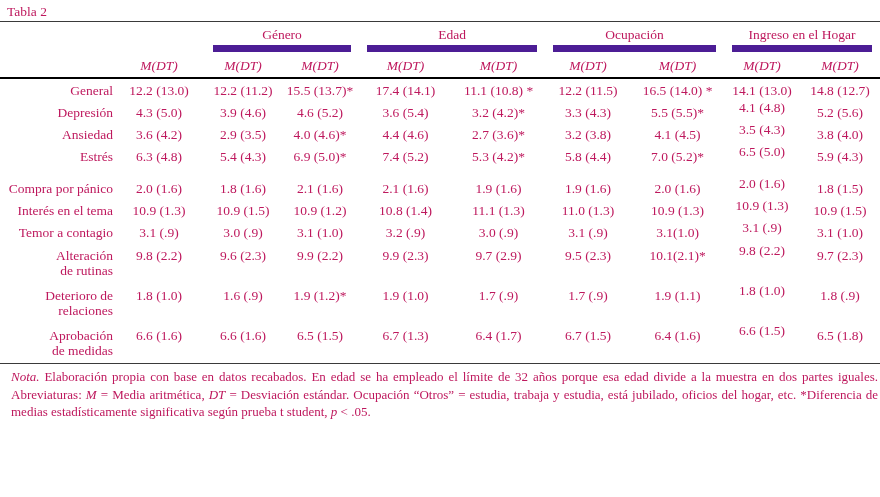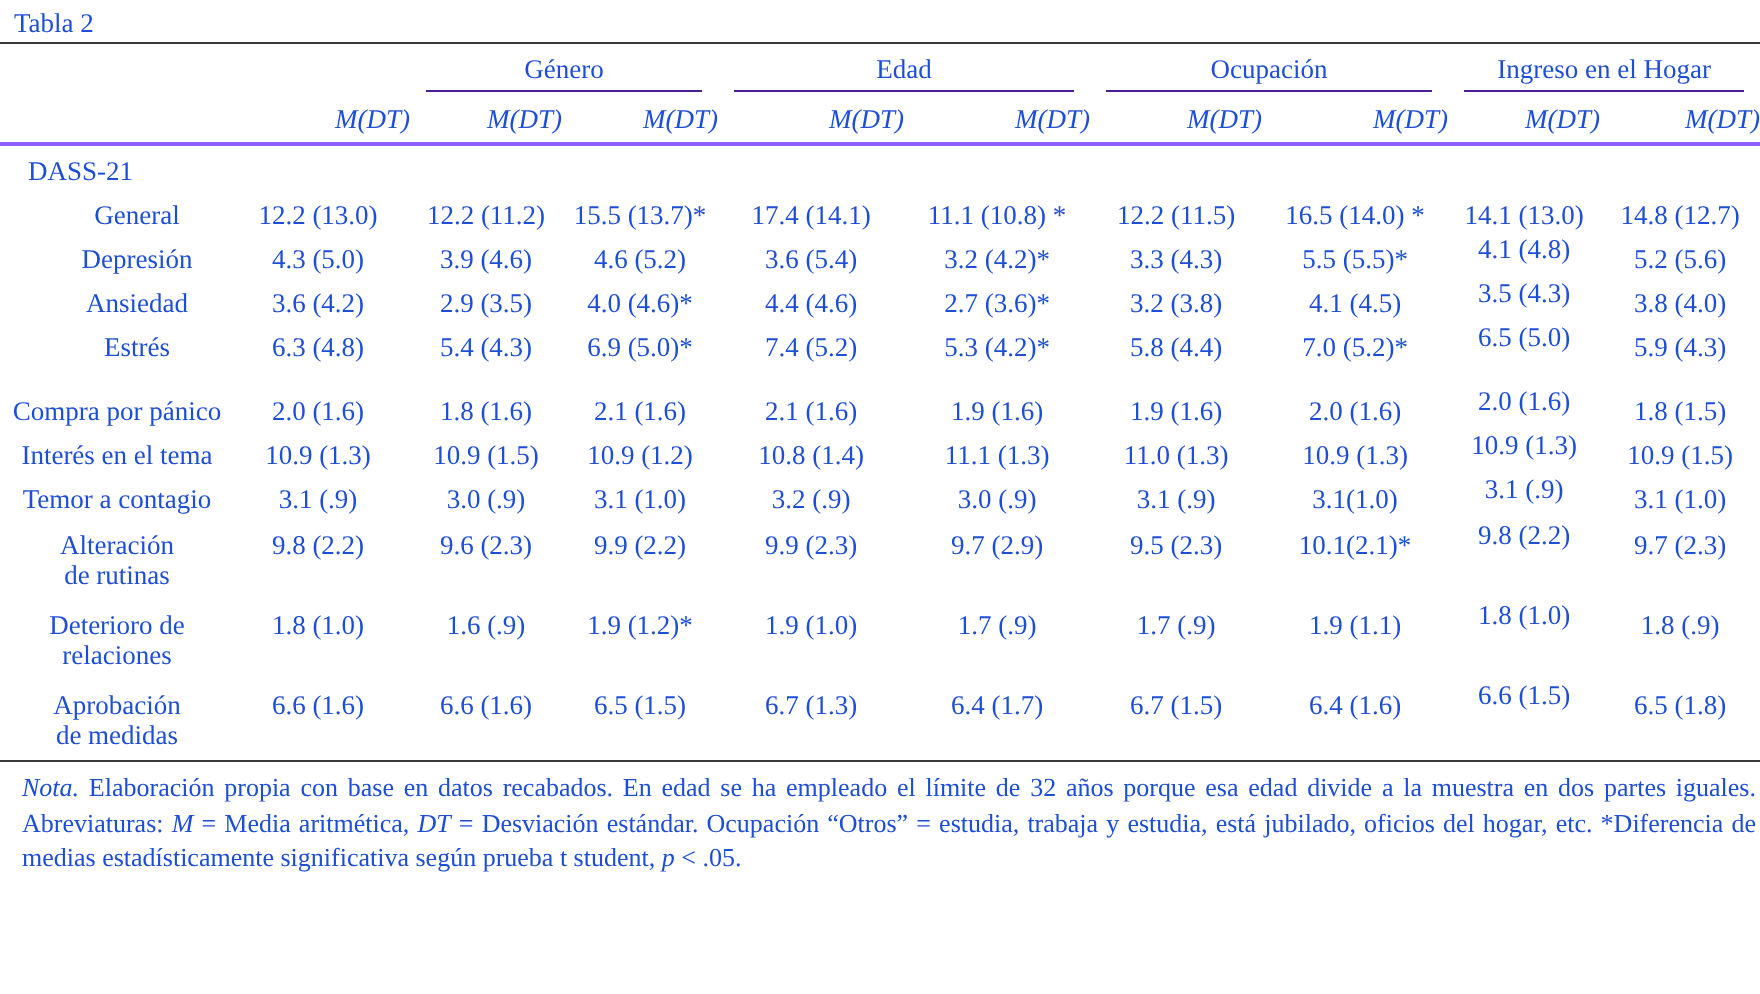--- a/index.html
+++ b/index.html
@@ -1,20 +1,20 @@
 <!DOCTYPE html>
 <html><head>
 <meta charset="utf-8">
 <style>
   html,body{margin:0;padding:0;background:#fff;}
   .page{
     position:relative;
     width:880px;height:497px;
     background:#fff;
-    color:#1d4ed8;
+    color:#be185d;
     font-family:"Liberation Serif","DejaVu Serif",serif;
     overflow:hidden;
     box-sizing:border-box;
   }
   .caption{padding:3px 0 0 7px;}
   .caption .t{font-size:13.5px;line-height:18px;}
   .caption .st{font-size:13.5px;line-height:18px;font-style:italic;padding-bottom:2px;}
   table{
     width:880px;
     table-layout:fixed;
@@ -22,28 +22,28 @@
     border-top:1.5px solid #3a3a3a;
     border-bottom:1px solid #3a3a3a;
     font-size:13.5px;
   }
   thead th{font-weight:normal;vertical-align:top;text-align:center;padding:0;}
   .grp-th{padding-top:5px;}
   .grp{
     display:block;
     margin:0 8px;
     padding-bottom:2px;
-    border-bottom:1px solid #4c1d95;
+    border-bottom:7px solid #4c1d95;
     line-height:16px;
   }
   .sub{padding-top:4px;line-height:15px;}
   .mdt{font-style:italic;padding:6px 0 4px 0;line-height:15px;}
-  tr.mdt-row th{border-bottom:2px solid #8b5cf6;text-align:right;}
+  tr.mdt-row th{border-bottom:2px solid #000000;}
   tbody td{vertical-align:top;line-height:15px;padding:4px 0 3px 0;}
-  td.lab{text-align:center;}
+  td.lab{text-align:right;}
   td.val{text-align:center;}
   .val span{display:inline-block;position:relative;}
   .val span.raised{top:-5px;}
   tr.grouplab td{padding-left:14px;padding-top:5px;padding-bottom:3px;}
   tbody.sec0 td.lab{padding-left:24px;}
   tbody.sec1 td.lab{padding-left:4px;}
   tbody.sec1 tr:first-child td{padding-top:14px;}
   tr.tall td{padding-top:5px;padding-bottom:5px;}
   .note{
     margin:4px 0 0 6px;
@@ -96,23 +96,20 @@
           <th class="mdt">M(DT)</th>
           <th class="mdt">M(DT)</th>
           <th class="mdt">M(DT)</th>
           <th class="mdt">M(DT)</th>
           <th class="mdt">M(DT)</th>
           <th class="mdt">M(DT)</th>
           <th class="mdt">M(DT)</th>
         </tr>
       </thead>
       <tbody class="sec0">
-        <tr class="grouplab">
-          <td colspan="10">DASS-21</td>
-        </tr>
         <tr class="single">
           <td class="lab">General</td>
           <td class="val col-prom"><span>12.2 (13.0)</span></td>
           <td class="val col-hombre"><span>12.2 (11.2)</span></td>
           <td class="val col-mujer"><span>15.5 (13.7)*</span></td>
           <td class="val col-a1832"><span>17.4 (14.1)</span></td>
           <td class="val col-gt32"><span>11.1 (10.8) *</span></td>
           <td class="val col-trabaja"><span>12.2 (11.5)</span></td>
           <td class="val col-otros"><span>16.5 (14.0) *</span></td>
           <td class="val col-alcanza"><span>14.1 (13.0)</span></td>

